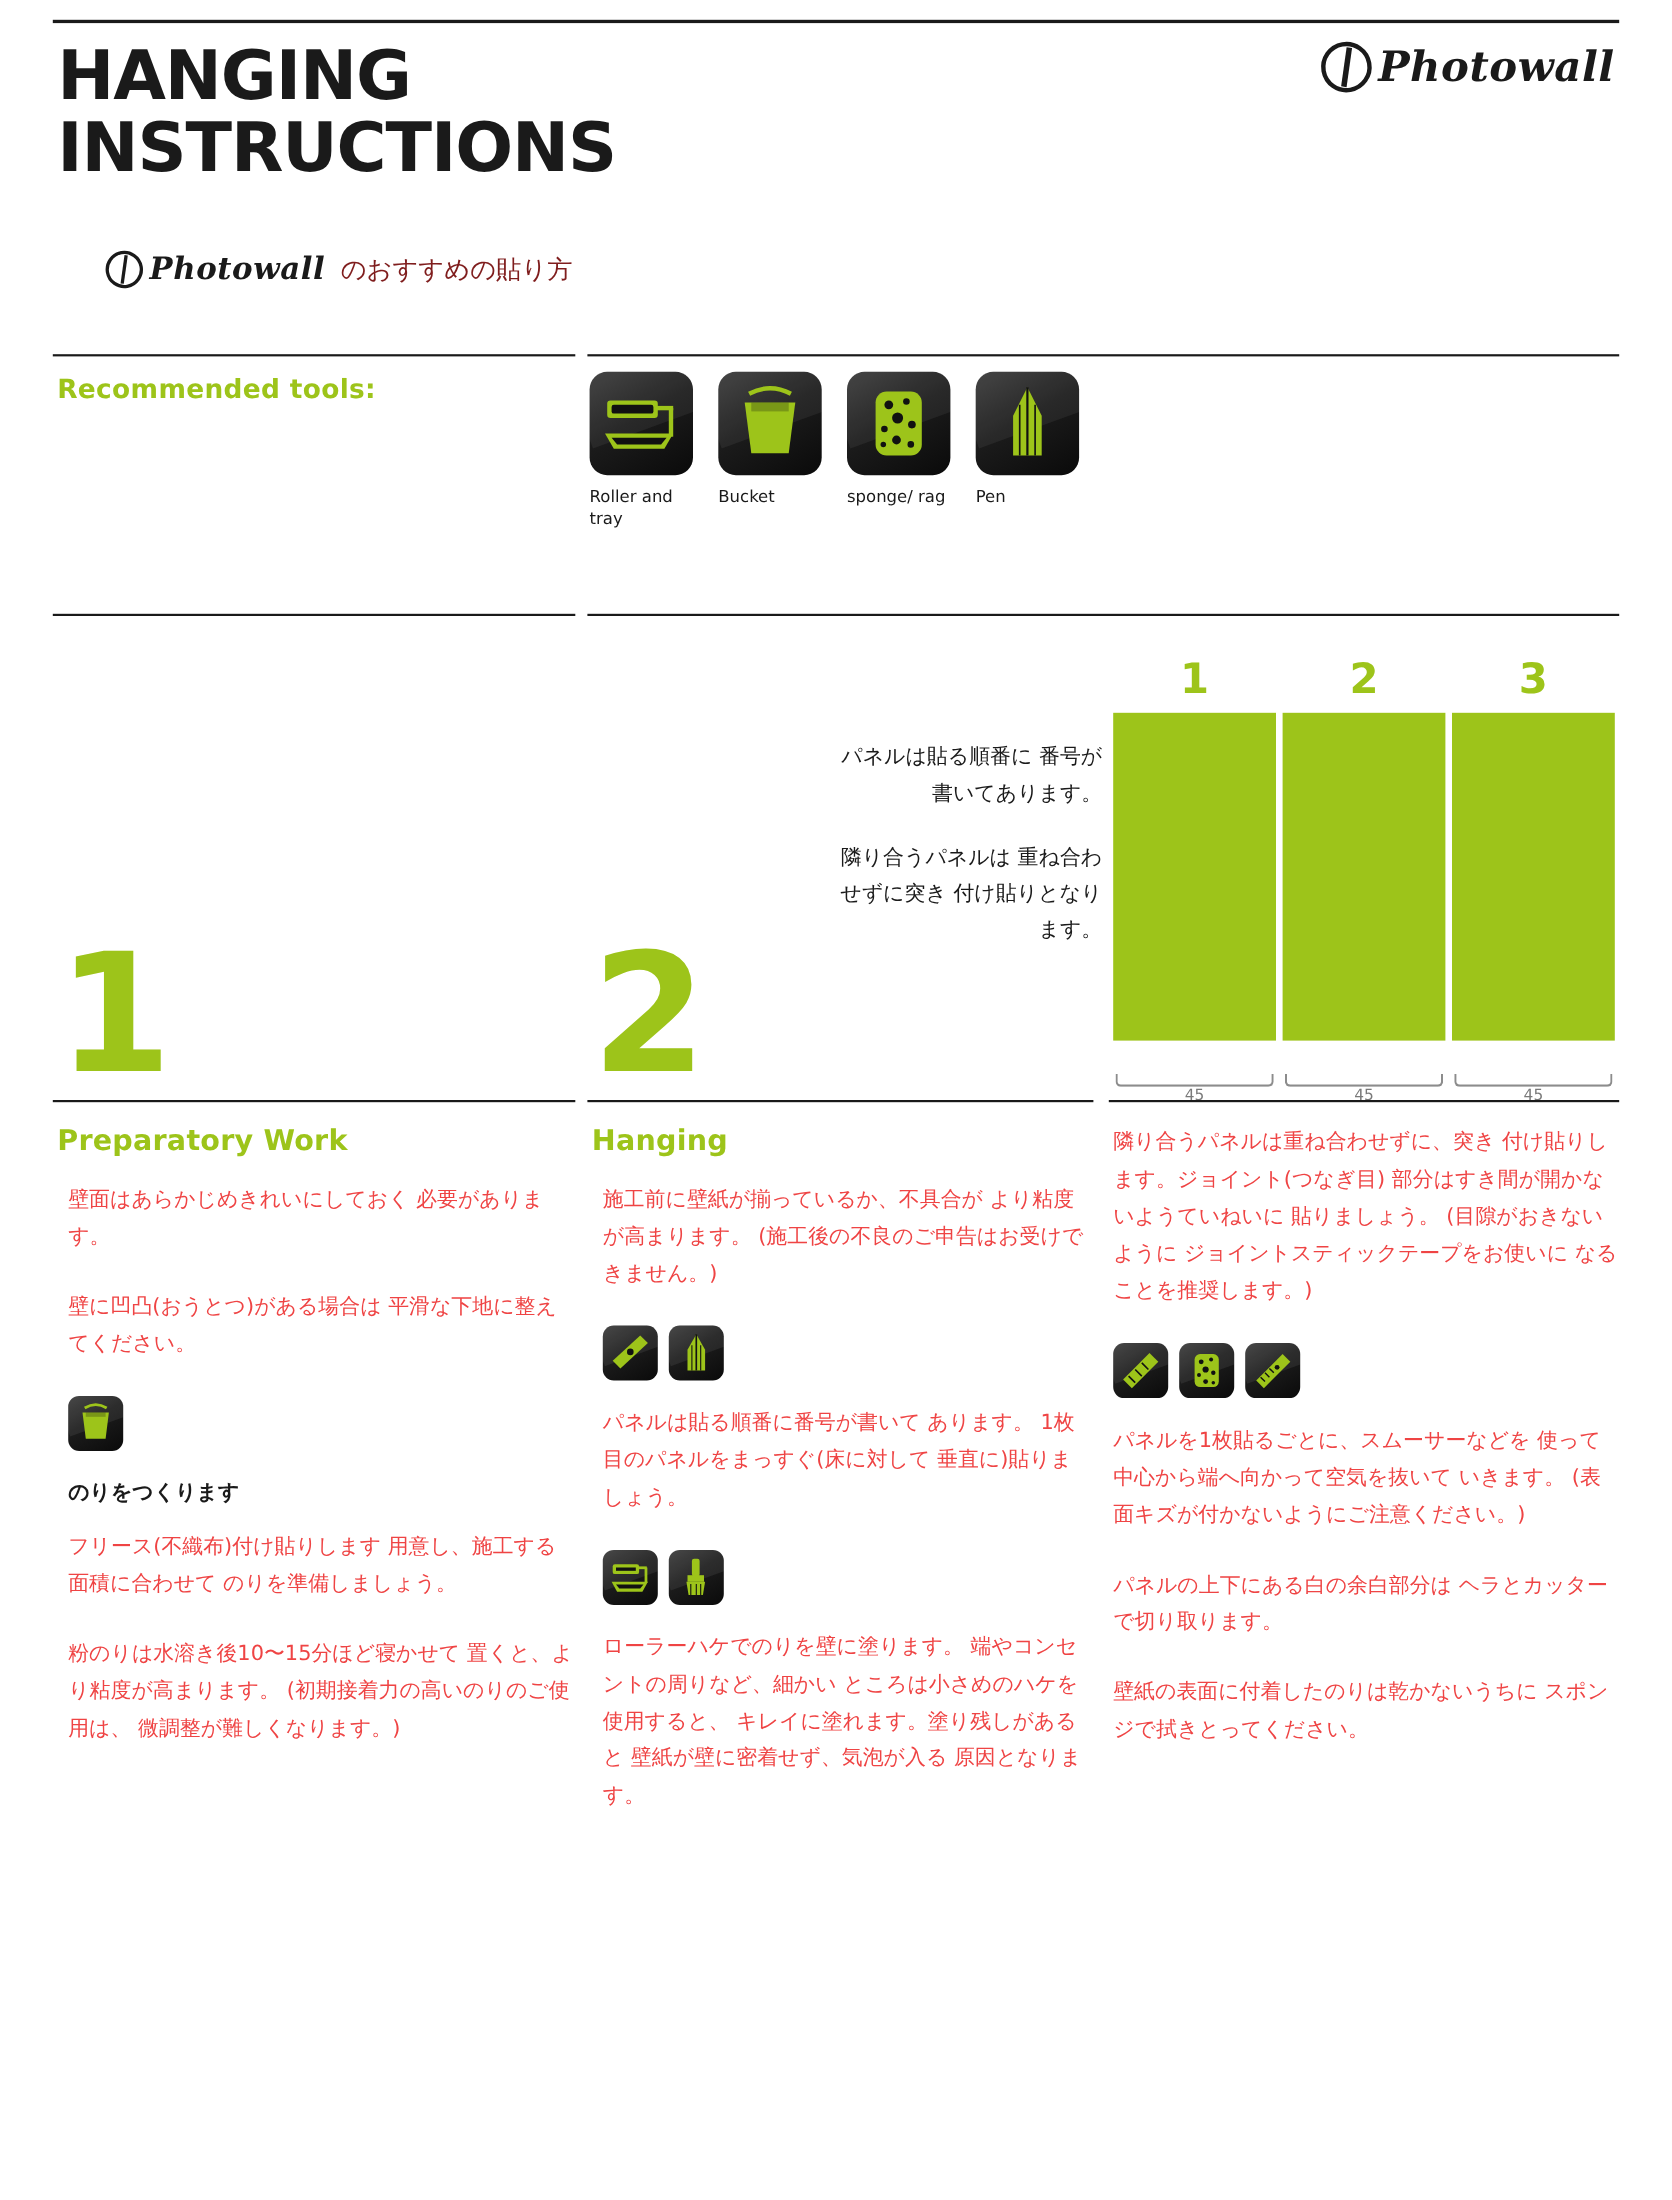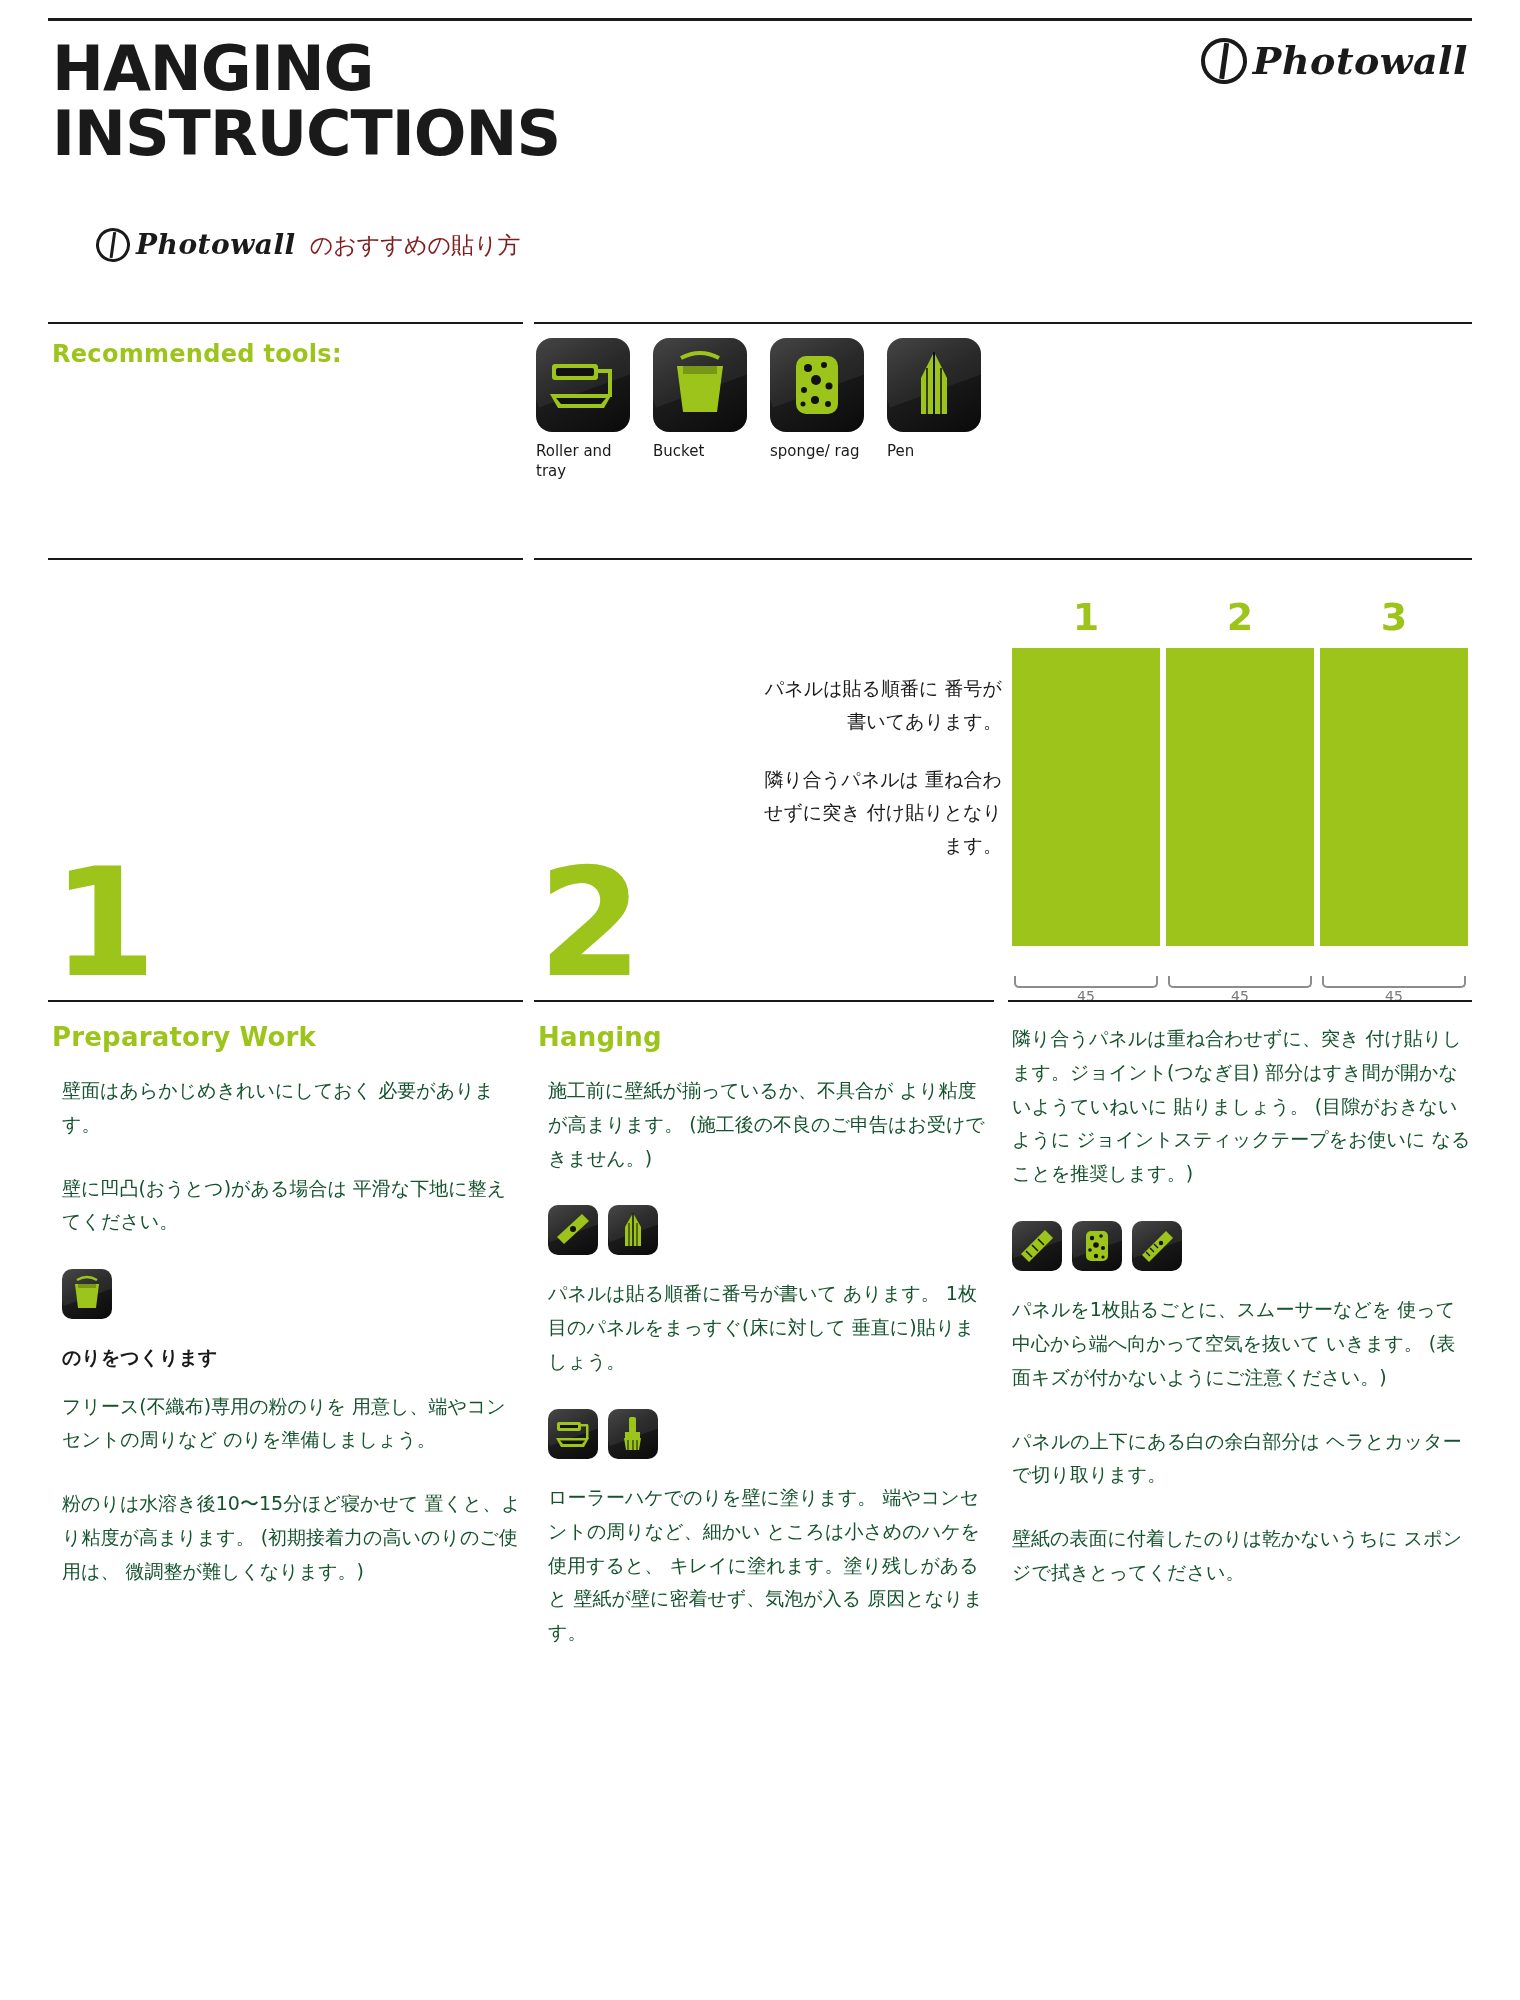--- a/index.html
+++ b/index.html
@@ -254,21 +254,21 @@
   .col-title {
     font-size: 26px;
     font-weight: bold;
     color: #9dc41a;
     margin: 0 0 22px 0;
     letter-spacing: 0.2px;
   }
   .body-text {
     font-size: 19px;
     line-height: 1.78;
-    color: #14532d;
+    color: #ef4444;
     margin: 0 0 30px 0;
   }
   .body-indent { padding-left: 10px; }
   .bold-line {
     font-size: 19px;
     font-weight: bold;
     line-height: 1.7;
     margin: 0 0 16px 0;
   }
   .mini-icons {
@@ -433,21 +433,21 @@
     <div class="mini-icons">
       <div class="mini-icon">
         <svg width="50" height="50" viewBox="0 0 50 50">
           <path d="M15 11 q10 -6 20 0" stroke="#9dc41a" stroke-width="2.5" fill="none"></path>
           <path d="M13 15 L37 15 L34 39 L16 39 Z" fill="#9dc41a"></path>
           <rect x="16" y="15" width="18" height="4" fill="#111" opacity="0.25"></rect>
         </svg>
       </div>
     </div>
     <p class="bold-line body-indent">のりをつくります</p>
-    <p class="body-text body-indent">フリース(不織布)専用の粉のりを 用意し、端やコンセントの周りなど のりを準備しましょう。</p>
+    <p class="body-text body-indent">フリース(不織布)付け貼りします 用意し、施工する面積に合わせて のりを準備しましょう。</p>
     <p class="body-text body-indent">粉のりは水溶き後10〜15分ほど寝かせて 置くと、より粘度が高まります。 (初期接着力の高いのりのご使用は、 微調整が難しくなります。)</p>
   </div>
 
   <div class="col col-2">
     <h2 class="col-title">Hanging</h2>
     <p class="body-text body-indent">施工前に壁紙が揃っているか、不具合が より粘度が高まります。 (施工後の不良のご申告はお受けできません。)</p>
     <div class="mini-icons">
       <div class="mini-icon">
         <svg width="50" height="50" viewBox="0 0 50 50">
           <path d="M9 32 L34 9 L41 16 L16 39 Z" fill="#9dc41a"></path>

